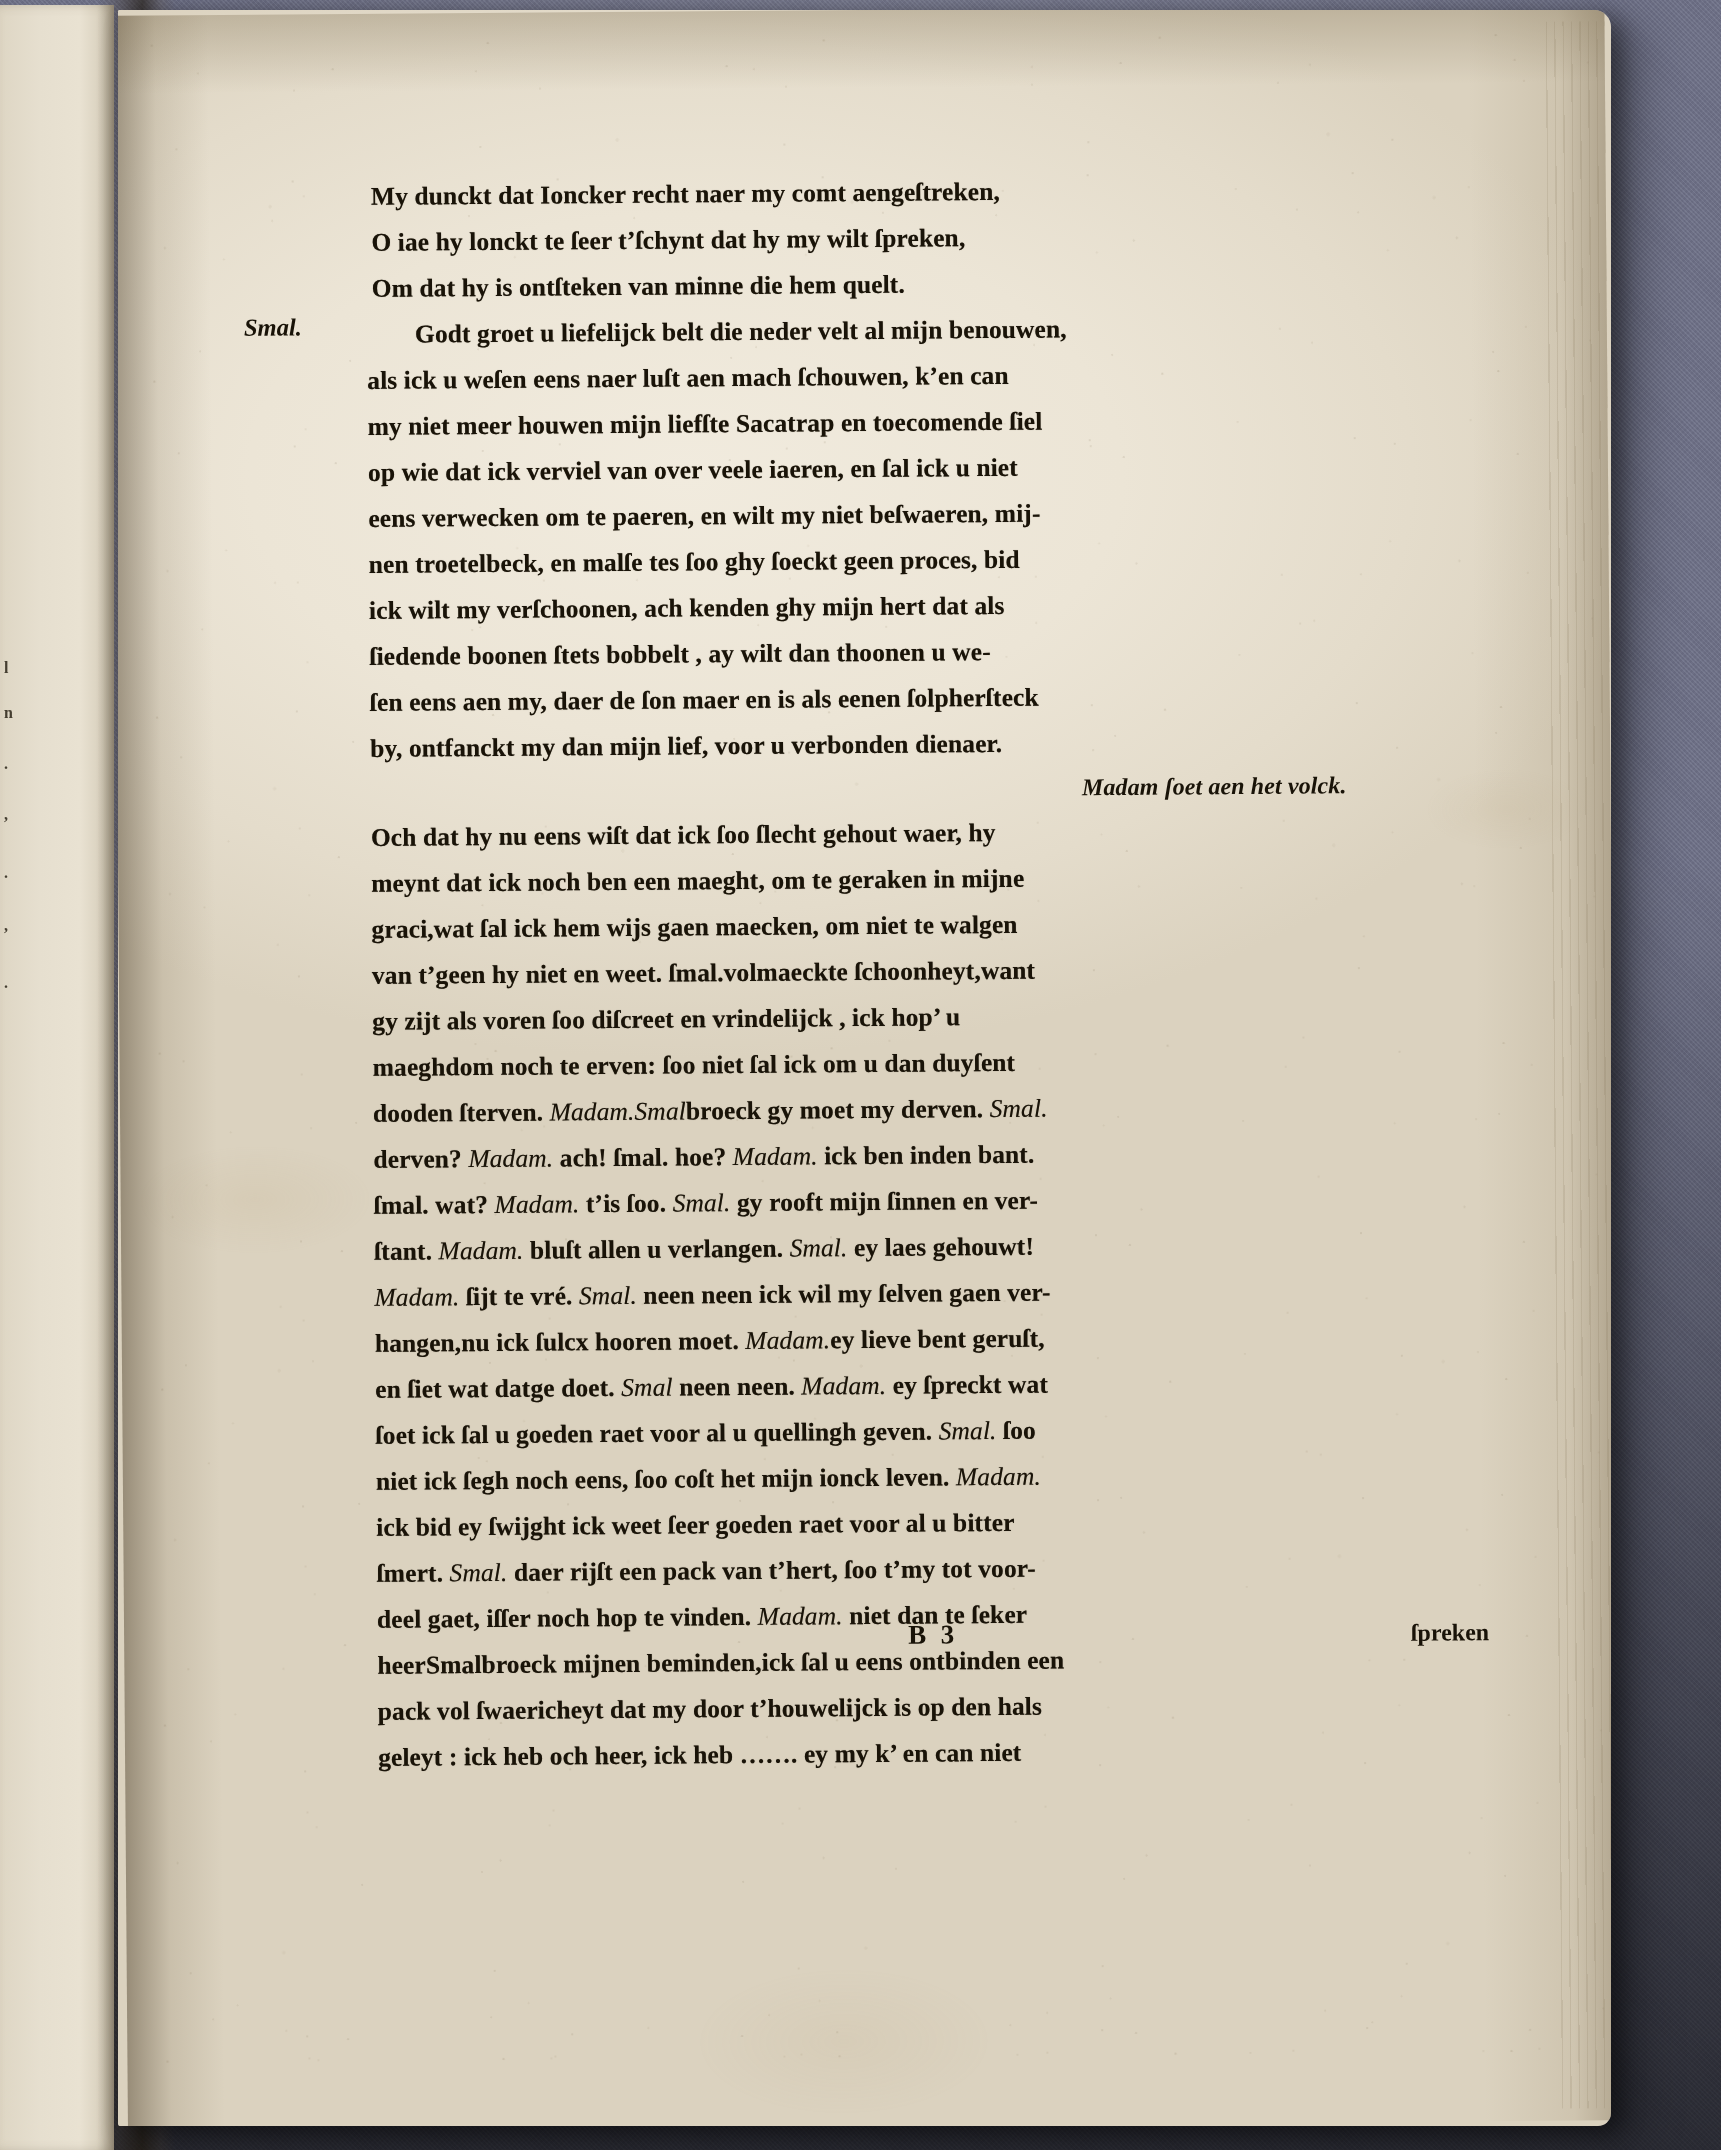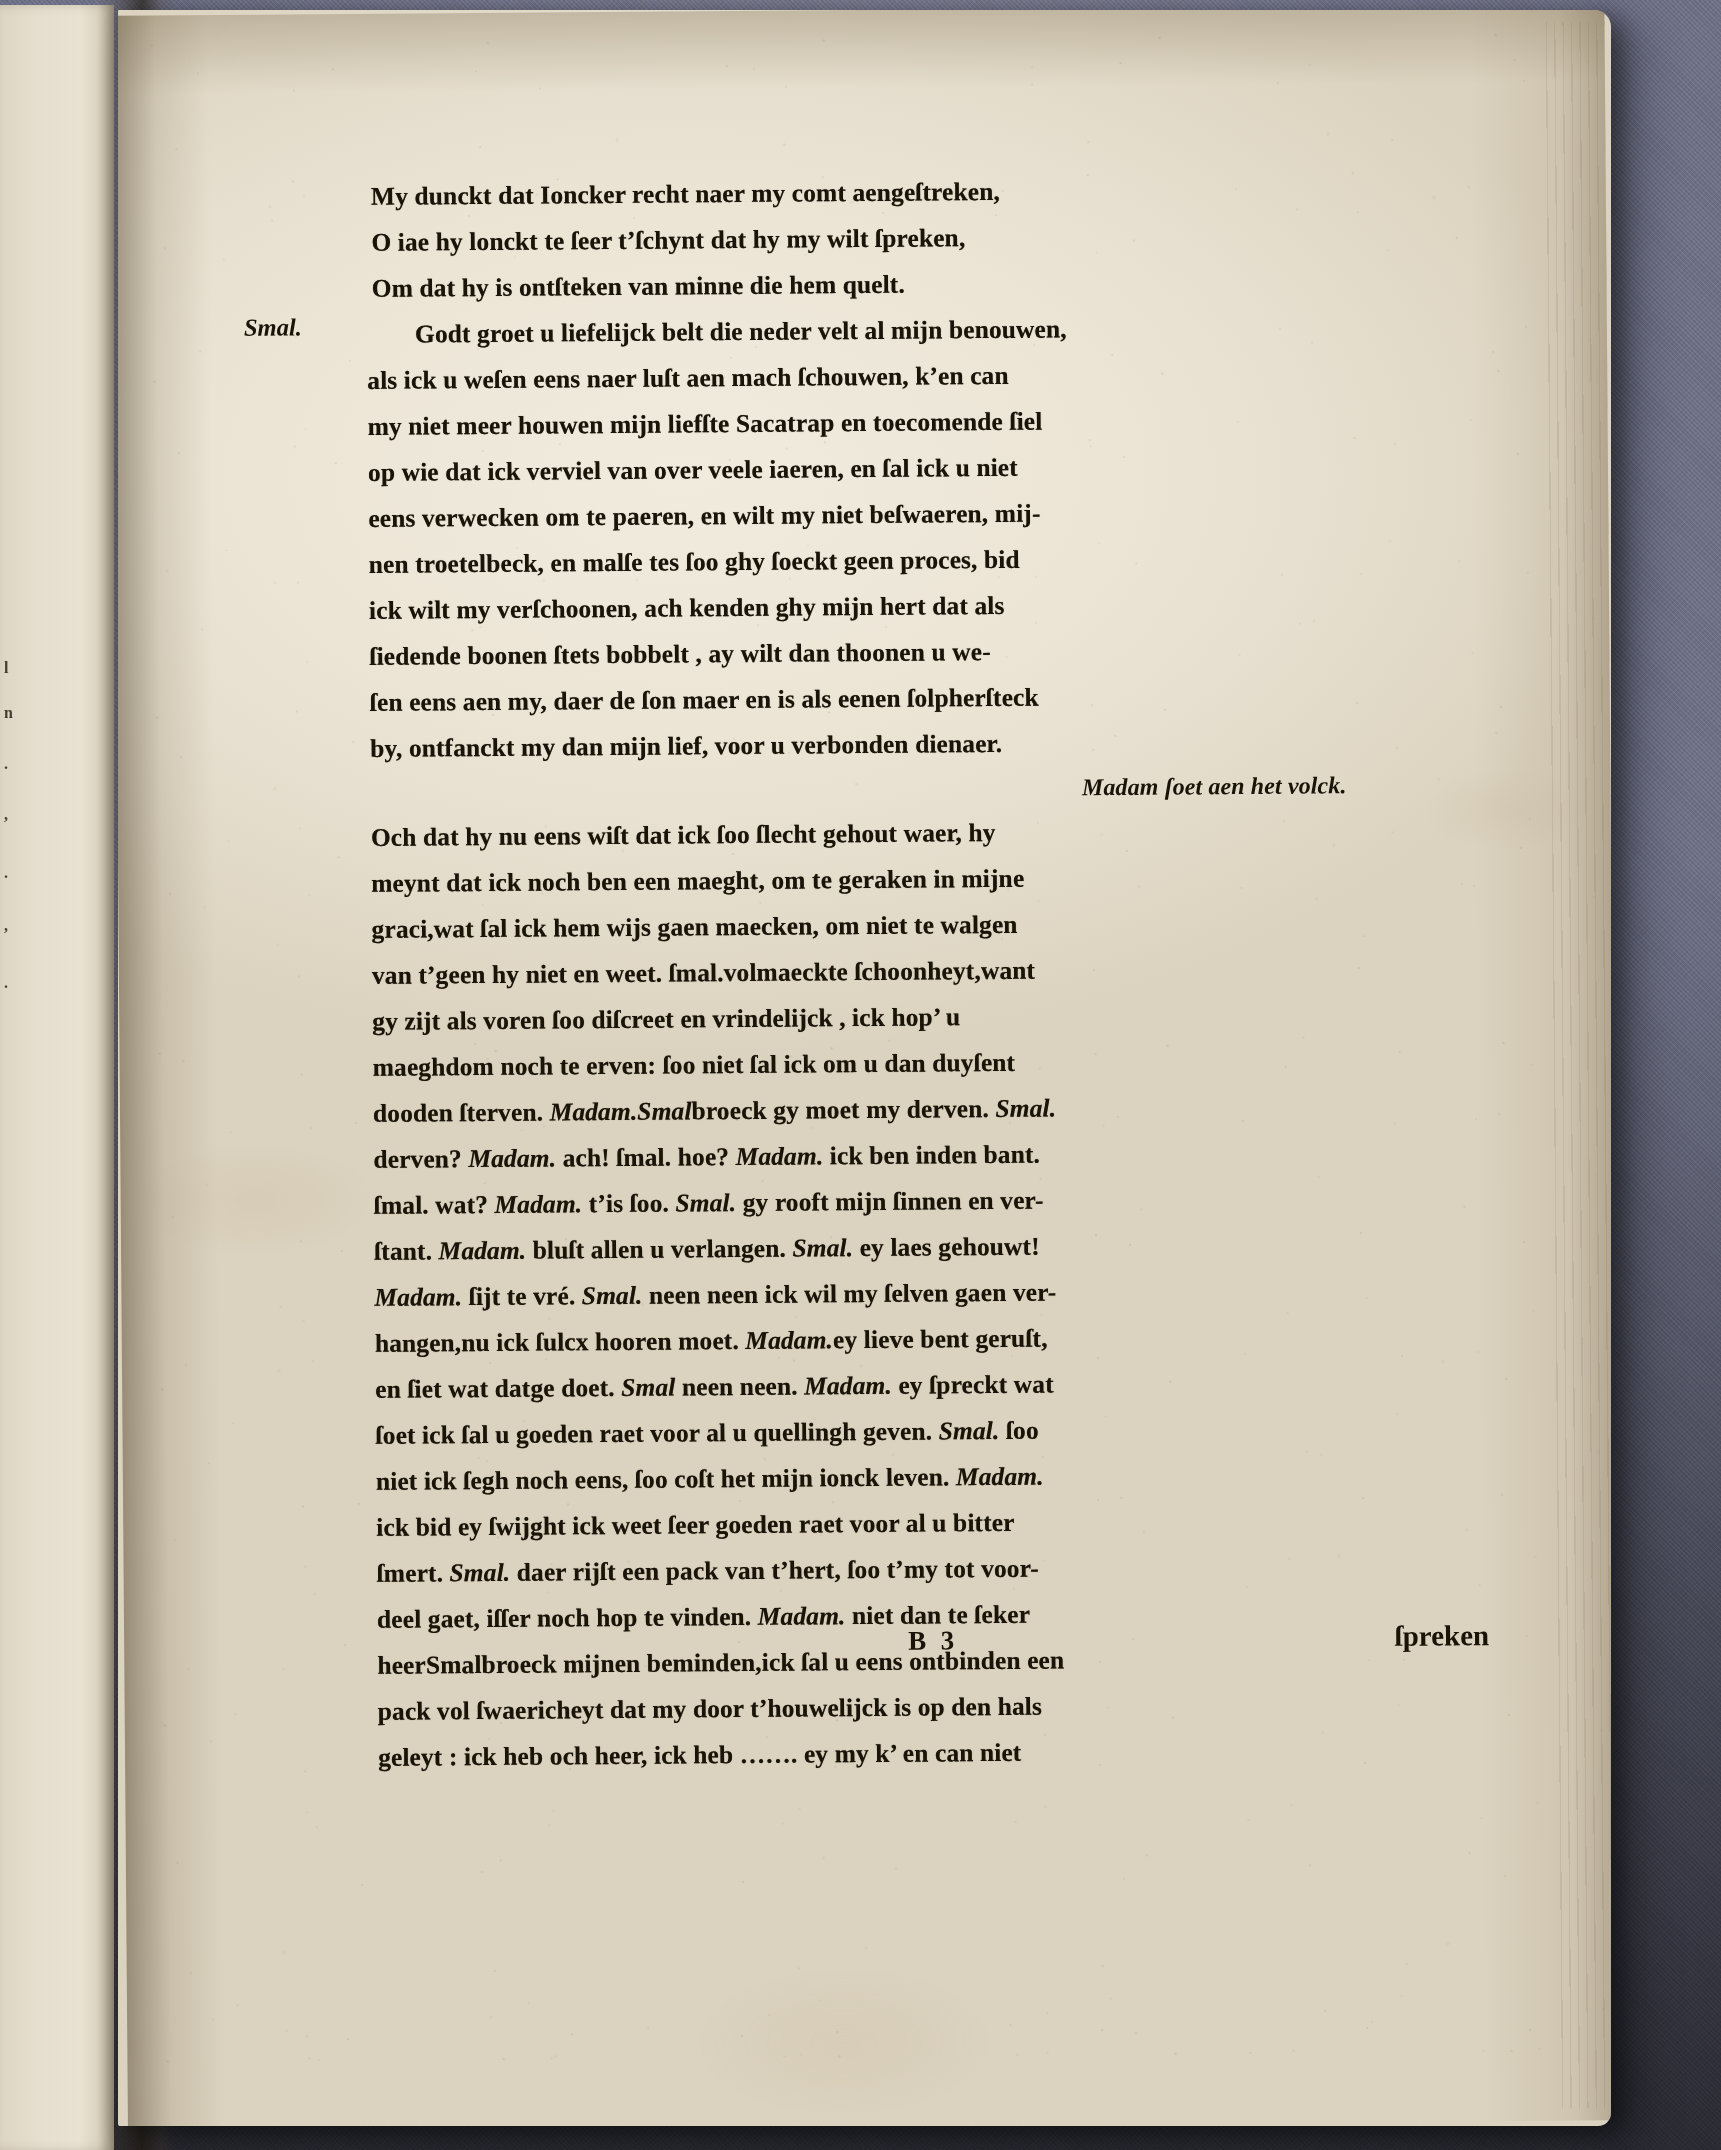--- a/index.html
+++ b/index.html
@@ -130,21 +130,21 @@
   }
   .line{
     font-size:25.5px;
     line-height:46px;
     letter-spacing:0.1px;
     white-space:nowrap;
     font-weight:600;
     text-shadow:0 0 0.7px rgba(30,22,8,.55);
   }
   .verse{padding-left:5.2px;}
-  .sp{font-style:italic;font-weight:700;}
+  .sp{font-style:italic;font-weight:400;}
   .indent{padding-left:48px;}
 
   
   #margin-speaker{
     position:absolute;left:-123px;top:1.3px;
     font-style:italic;font-weight:700;font-size:24.6px;
     color:#191308;
   }
   .stage{
     text-align:right;padding-right:129px;
@@ -156,21 +156,21 @@
   #footline{
     position:absolute;left:253px;top:1614px;width:1112px;
     display:flex;align-items:flex-end;
   }
   #signature{
     position:absolute;left:0;right:0;text-align:center;
     font-size:27px;font-weight:700;letter-spacing:3.9px;
     color:#191308;
   }
   #catchword{
-    margin-left:auto;font-size:29px;font-weight:600;color:#191308;
+    margin-left:auto;font-size:24px;font-weight:600;color:#191308;
   }
 
   
   #page-inner{position:absolute;inset:0;transform:rotate(-0.45deg);transform-origin:50% 40%;}
 </style>
 </head>
 <body>
 
 <div id="backdrop">
   <div id="backdrop-weave"></div>

